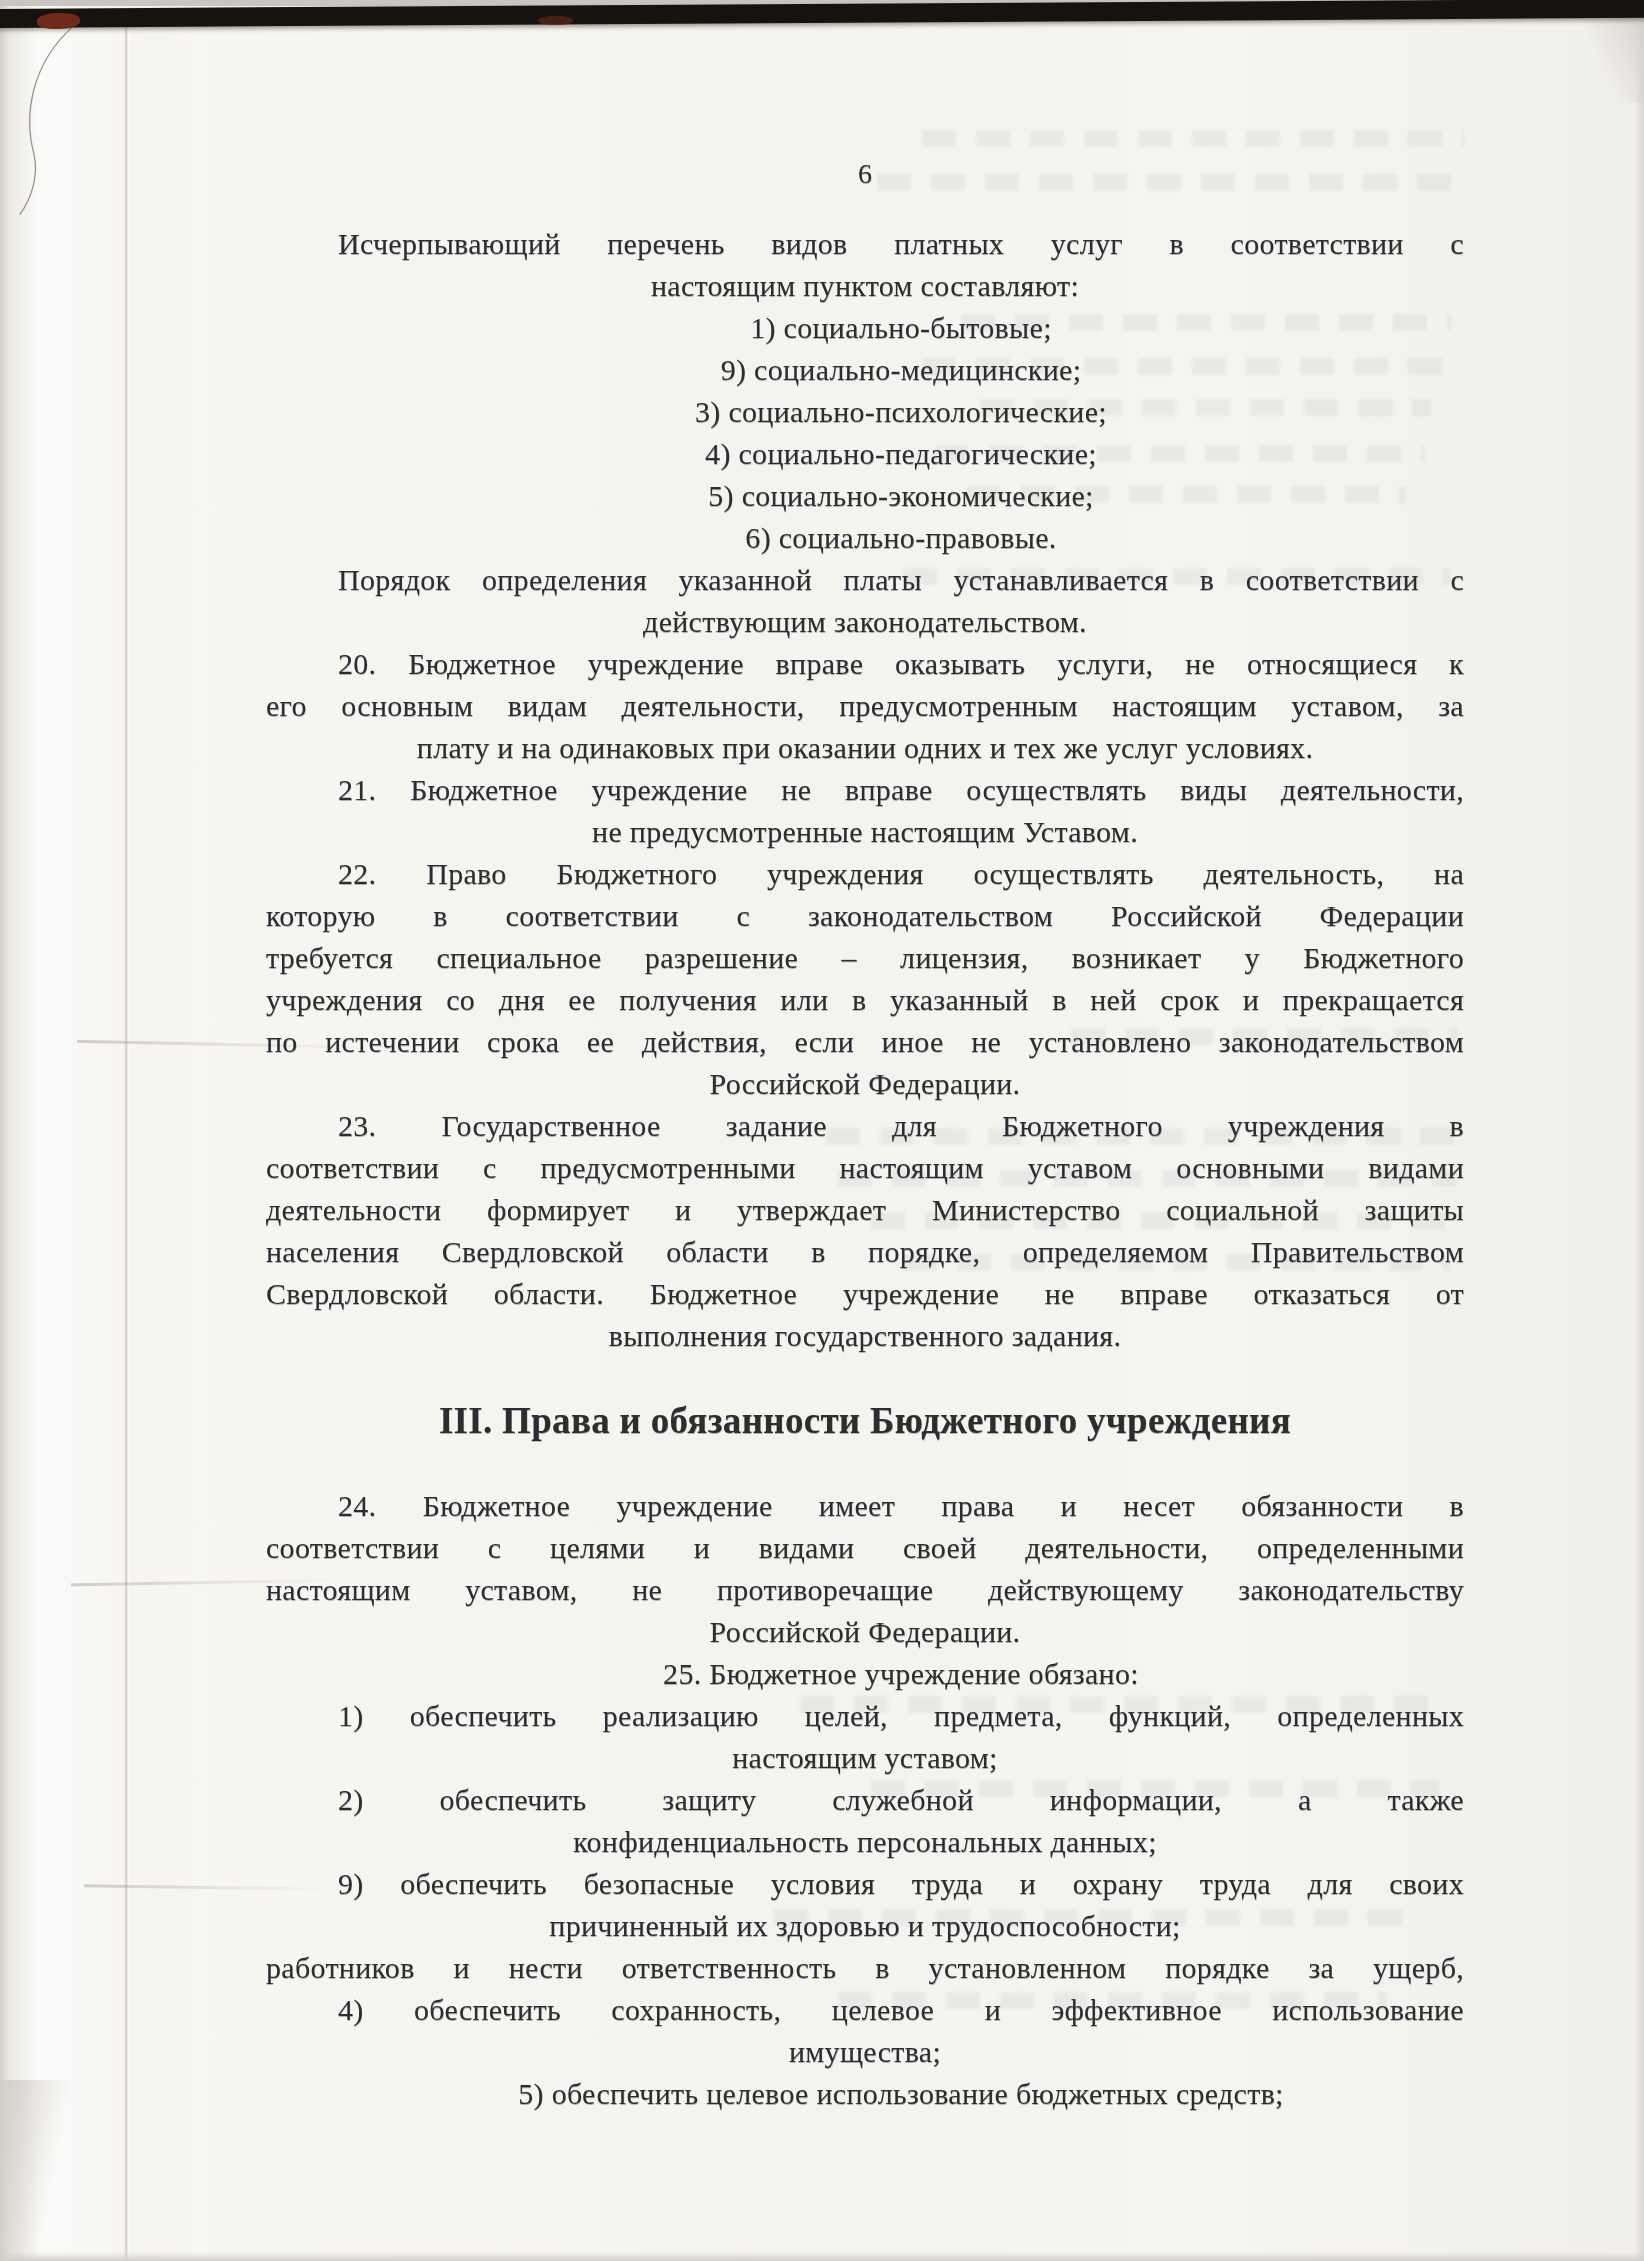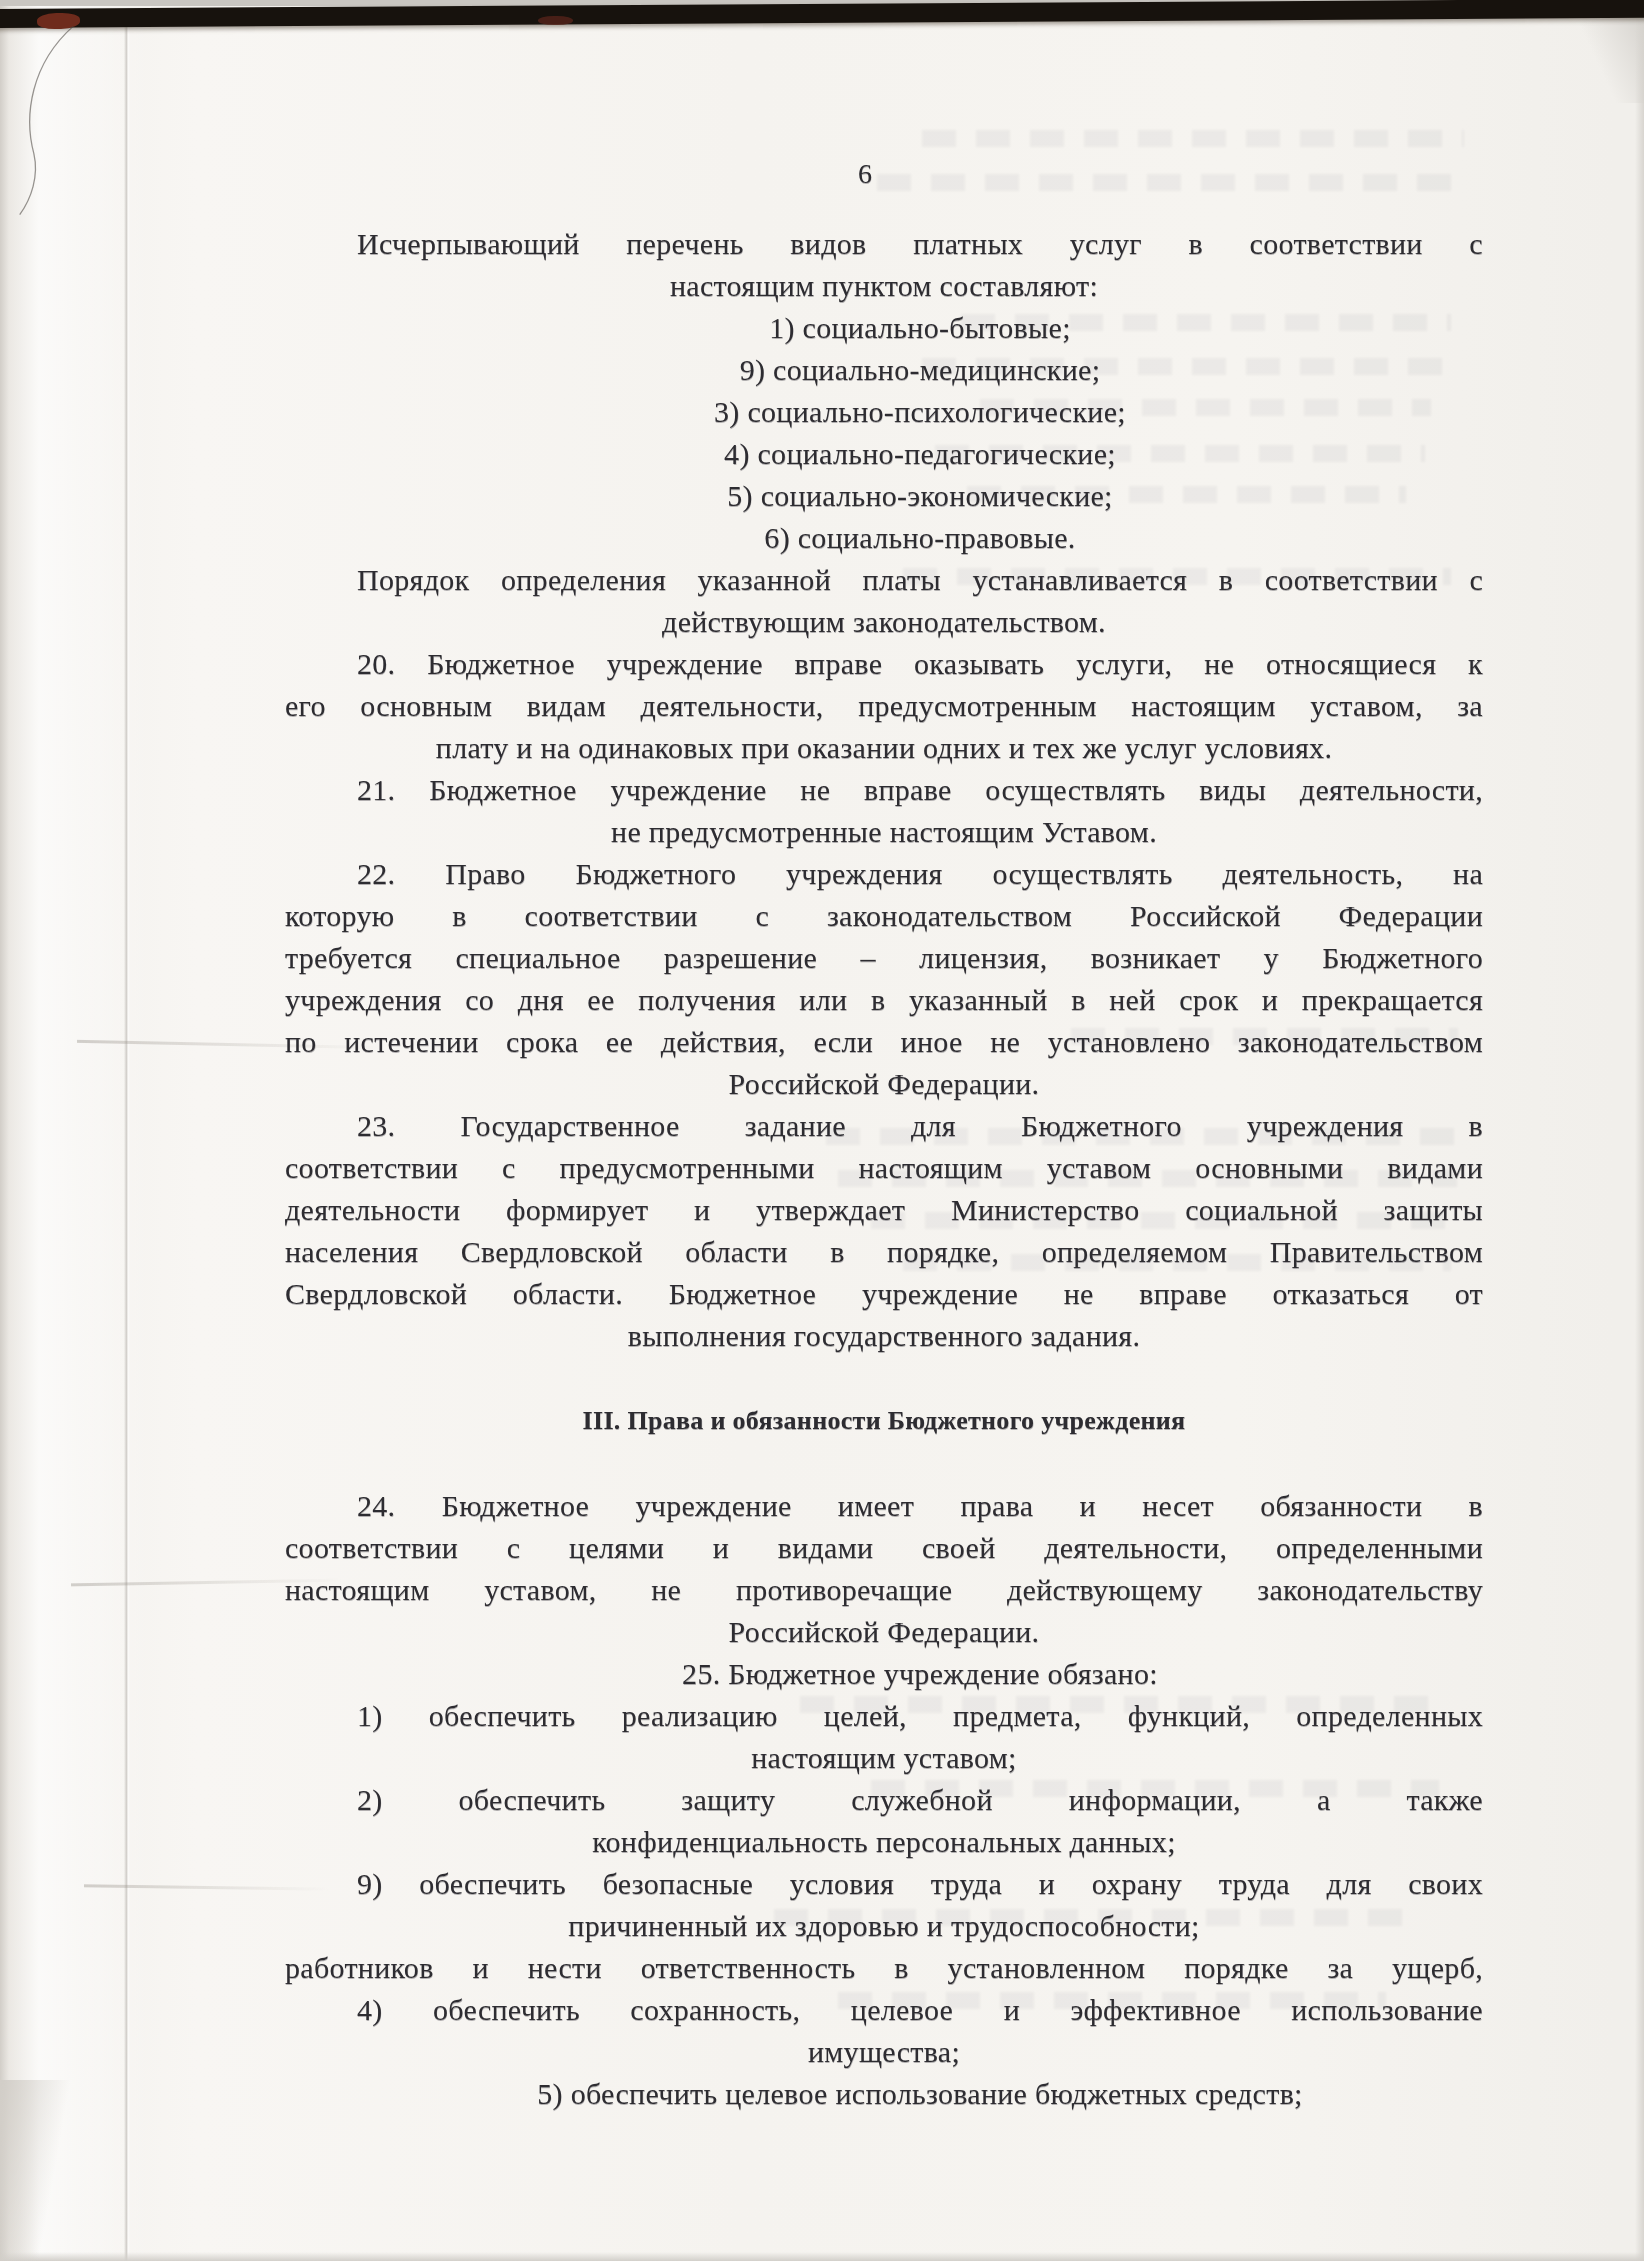--- a/index.html
+++ b/index.html
@@ -51,26 +51,25 @@
   
   .page-number{
     position:absolute;left:266px;top:152px;width:1198px;
     text-align:center;font-size:28px;color:#2d2c31;
     text-shadow:0.3px 0.5px 0.6px rgba(50,45,55,.35);
   }
   #text-block{
     position:absolute;left:266px;top:217px;width:1198px;
     color:#2d2c31;letter-spacing:0.3px;
     text-shadow:0.3px 0.5px 0.6px rgba(50,45,55,.35);
-    margin-left:19px;
   }
   .line{font-size:30px;line-height:42px;text-align:center;}
   .ind{padding-left:72px;}
   .just{text-align:justify;text-align-last:justify;}
-  .heading{font-weight:bold;text-align:center;font-size:26px;margin:43px 0;}
+  .heading{font-weight:bold;text-align:center;font-size:37px;margin:43px 0;}
 </style>
 </head>
 <body>
 
 <div class="paper">
 
   <div class="left-strip"></div>
   <div class="crease-v"></div>
   <div class="wrinkle w1"></div>
   <div class="wrinkle w2"></div>

